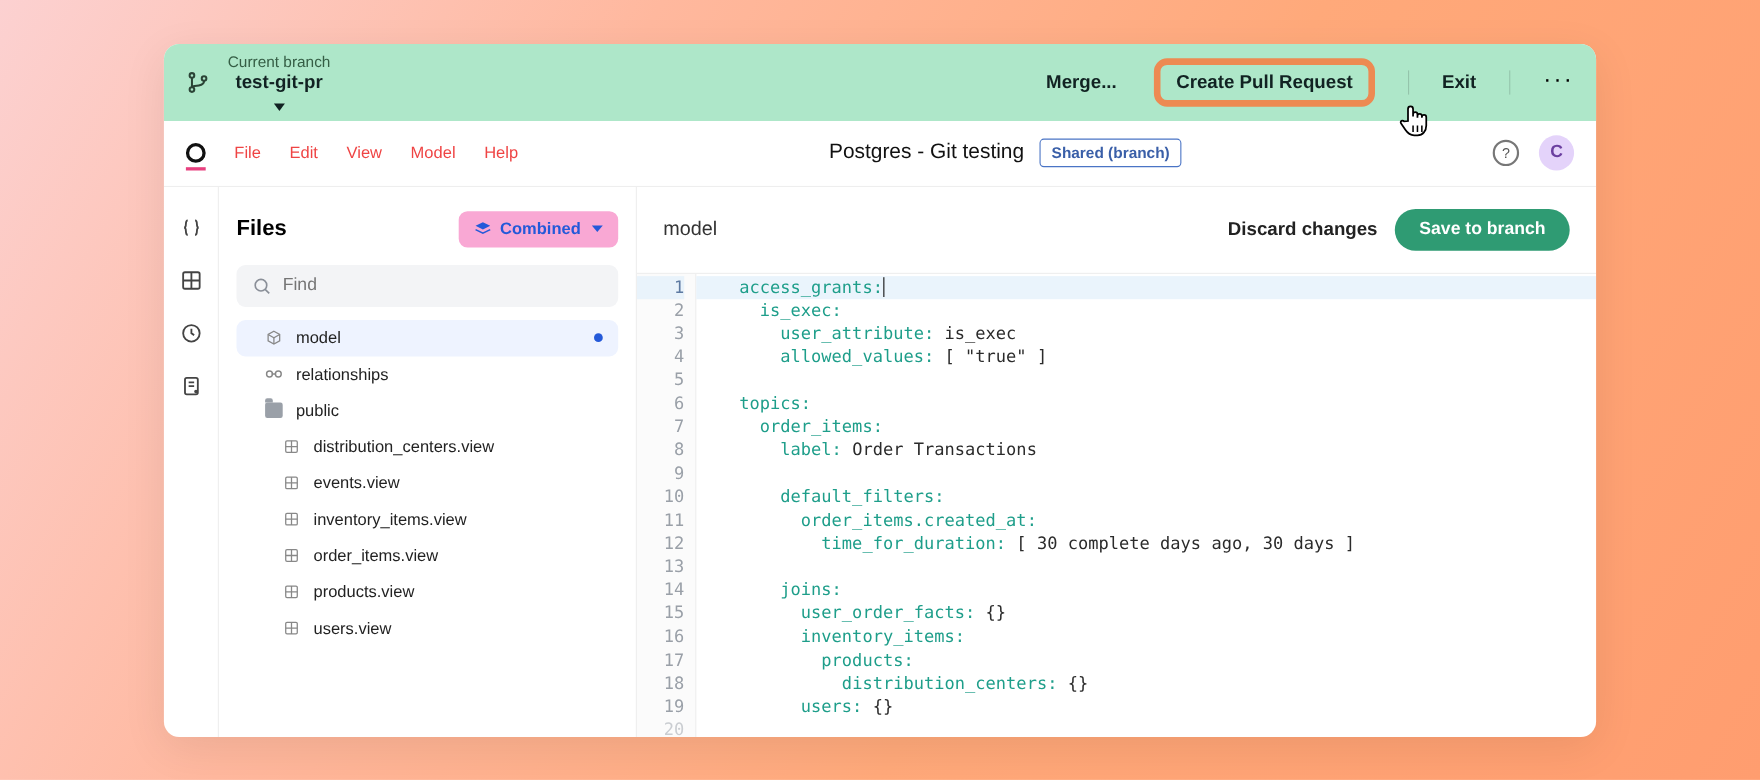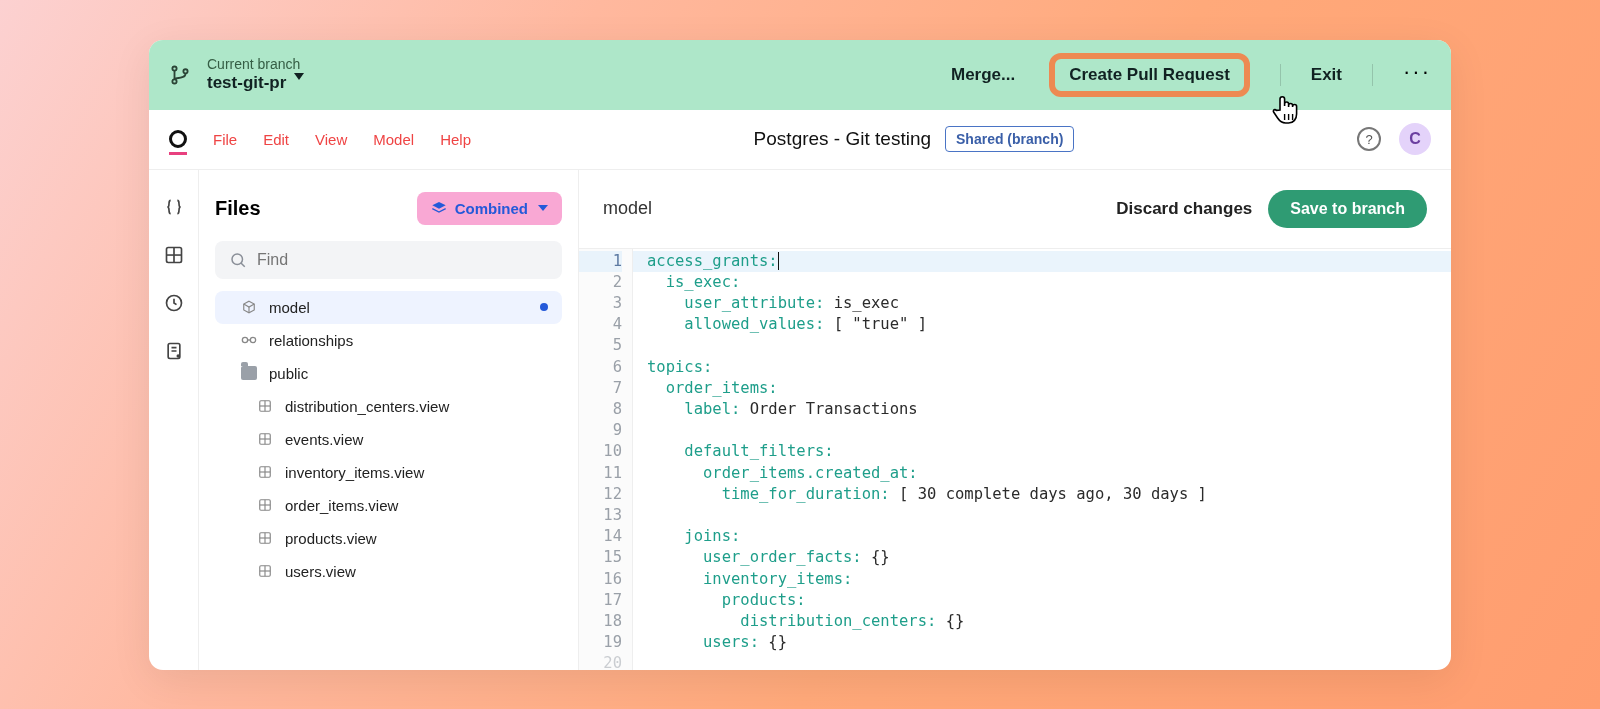--- a/index.html
+++ b/index.html
@@ -28,21 +28,21 @@
   height: 70px;
   display: flex;
   align-items: center;
   padding: 0 20px;
   gap: 12px;
   position: relative;
 }
 .branch-icon { width: 22px; height: 22px; }
 .branch-block { display: flex; flex-direction: column; line-height: 1.2; margin-left: 4px; }
 .branch-label { font-size: 14px; color: #355e45; }
-.branch-row { display: flex; align-items: flex-start; gap: 8px; }
+.branch-row { display: flex; align-items: center; gap: 8px; flex-direction: column; }
 .branch-name { font-size: 17px; font-weight: 600; color: #122; }
 .caret-down { width:0;height:0;border-left:5px solid transparent;border-right:5px solid transparent;border-top:7px solid #122; }
 .branch-spacer { flex: 1; }
 .merge { font-size: 17px; font-weight: 600; color: #122; margin-right: 22px; cursor:pointer; }
 .pr-highlight {
   border: 6px solid #ed8a52;
   border-radius: 12px;
   padding: 6px 14px;
   font-size: 17px;
   font-weight: 700;
@@ -136,21 +136,21 @@
   border-top:1px solid #eee; overflow:hidden;
 }
 .gutter {
   width:54px; text-align:right; padding:2px 10px 0 0; background:#fbfbfb; color:#9aa0a8; user-select:none; border-right:1px solid #eee;
 }
 .gutter div.hl { background:#e9f3fb; color:#5d7aa2; }
 .code {
   flex:1; padding:2px 0 0 14px; white-space:pre; color:#333;
 }
 .code .line.hl { background:#eaf4fc; display:block; margin-left:-14px; padding-left:14px; width:calc(100% + 14px);}
-.tok-key { color:#1e9e8a; }
+.tok-key { color:#1e9e8a;margin-left:25px; }
 .tok-plain { color:#2b2b2b; }
 .tok-cursor { border-right:1.5px solid #111; }
 </style>
 </head>
 <body>
 
 <div class="app-window">
 
   <div class="branch-bar">
     <span class="branch-icon">

